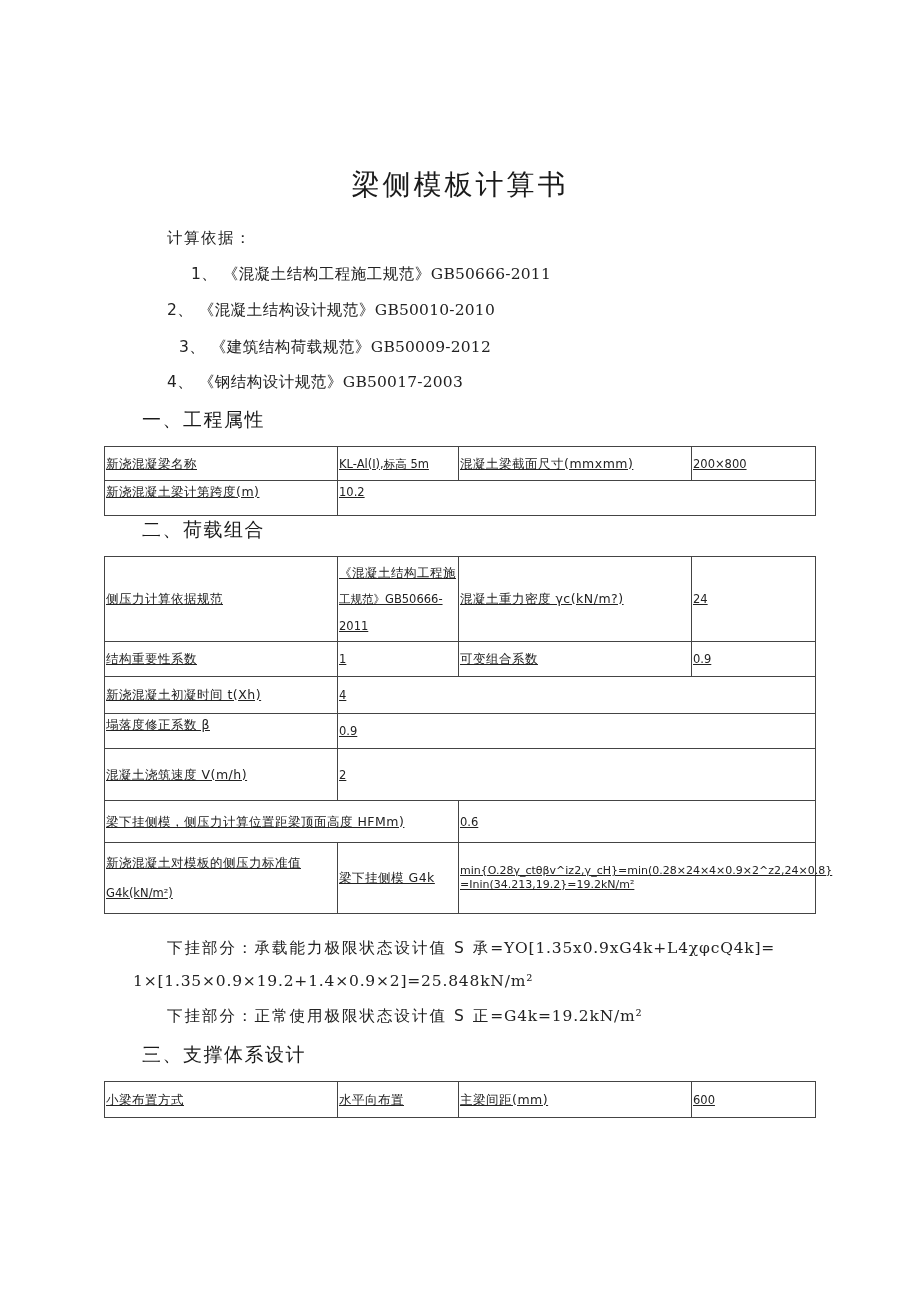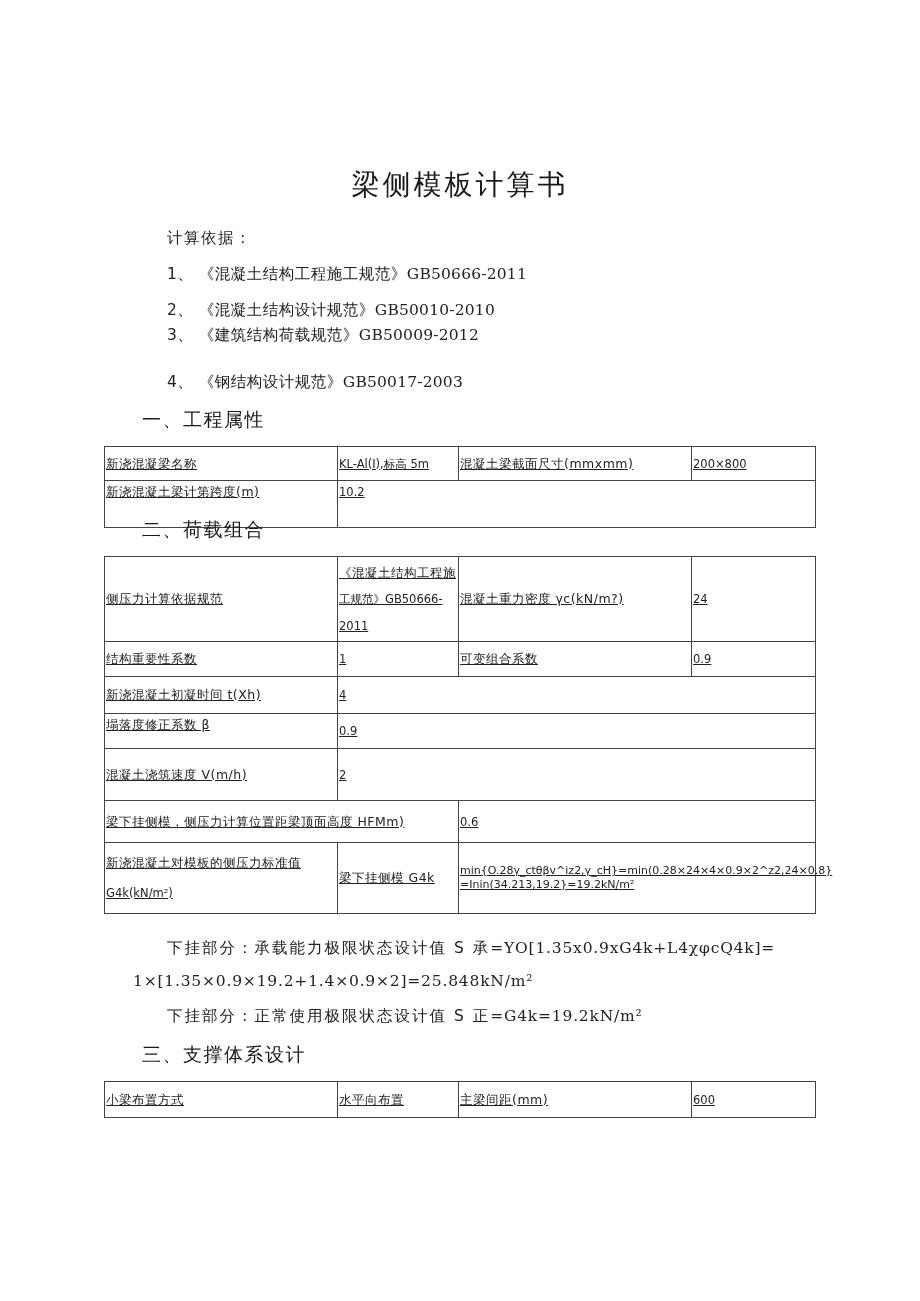--- a/index.html
+++ b/index.html
@@ -22,29 +22,29 @@
   .para { font-size:15.5px; letter-spacing:0.8px; font-family:"DejaVu Serif", "Liberation Serif", serif; }
   .para .cn { font-family:"DejaVu Sans", "Liberation Sans", sans-serif; letter-spacing:2px; }
 </style>
 </head>
 <body>
 
 <div class="abs title">梁侧模板计算书</div>
 
 <div class="abs basis-head">计算依据：</div>
 
-<div class="abs ref" style="top:264px;">
+<div class="abs ref" style="top:264px;margin-left:24px;">
   <span>1、</span>
   <span>《混凝土结构工程施工规范》</span><span class="code">GB50666-2011</span>
 </div>
 <div class="abs ref" style="top:300px;">
   <span>2、</span>
   <span>《混凝土结构设计规范》</span><span class="code">GB50010-2010</span>
 </div>
-<div class="abs ref" style="top:325px;">
+<div class="abs ref" style="top:337px;margin-left:12px;">
   <span>3、</span>
   <span>《建筑结构荷载规范》</span><span class="code">GB50009-2012</span>
 </div>
 <div class="abs ref" style="top:372px;">
   <span>4、</span>
   <span>《钢结构设计规范》</span><span class="code">GB50017-2003</span>
 </div>
 
 <div class="abs section" style="top:407px;">一、工程属性</div>
 
@@ -55,21 +55,21 @@
       <col style="width:233px">
       <col style="width:124px">
     </colgroup>
   <tbody>
       <tr style="height:34px;">
     <td class="cjk">新浇混凝梁名称</td>
     <td>KL-Al(I),标高 5m</td>
     <td class="cjk">混凝土梁截面尺寸(mmxmm)</td>
     <td>200×800</td>
   </tr>
-  <tr style="height:47px;">
+  <tr style="height:35px;">
     <td class="cjk top">新浇混凝土梁计第跨度(m)</td>
     <td class="top" colspan="3">10.2</td>
   </tr>
 </tbody>
   </table>
 
 <div class="abs section" style="top:517px;">二、荷载组合</div>
 
 <table class="grid" style="top:556px;">
   <colgroup>

